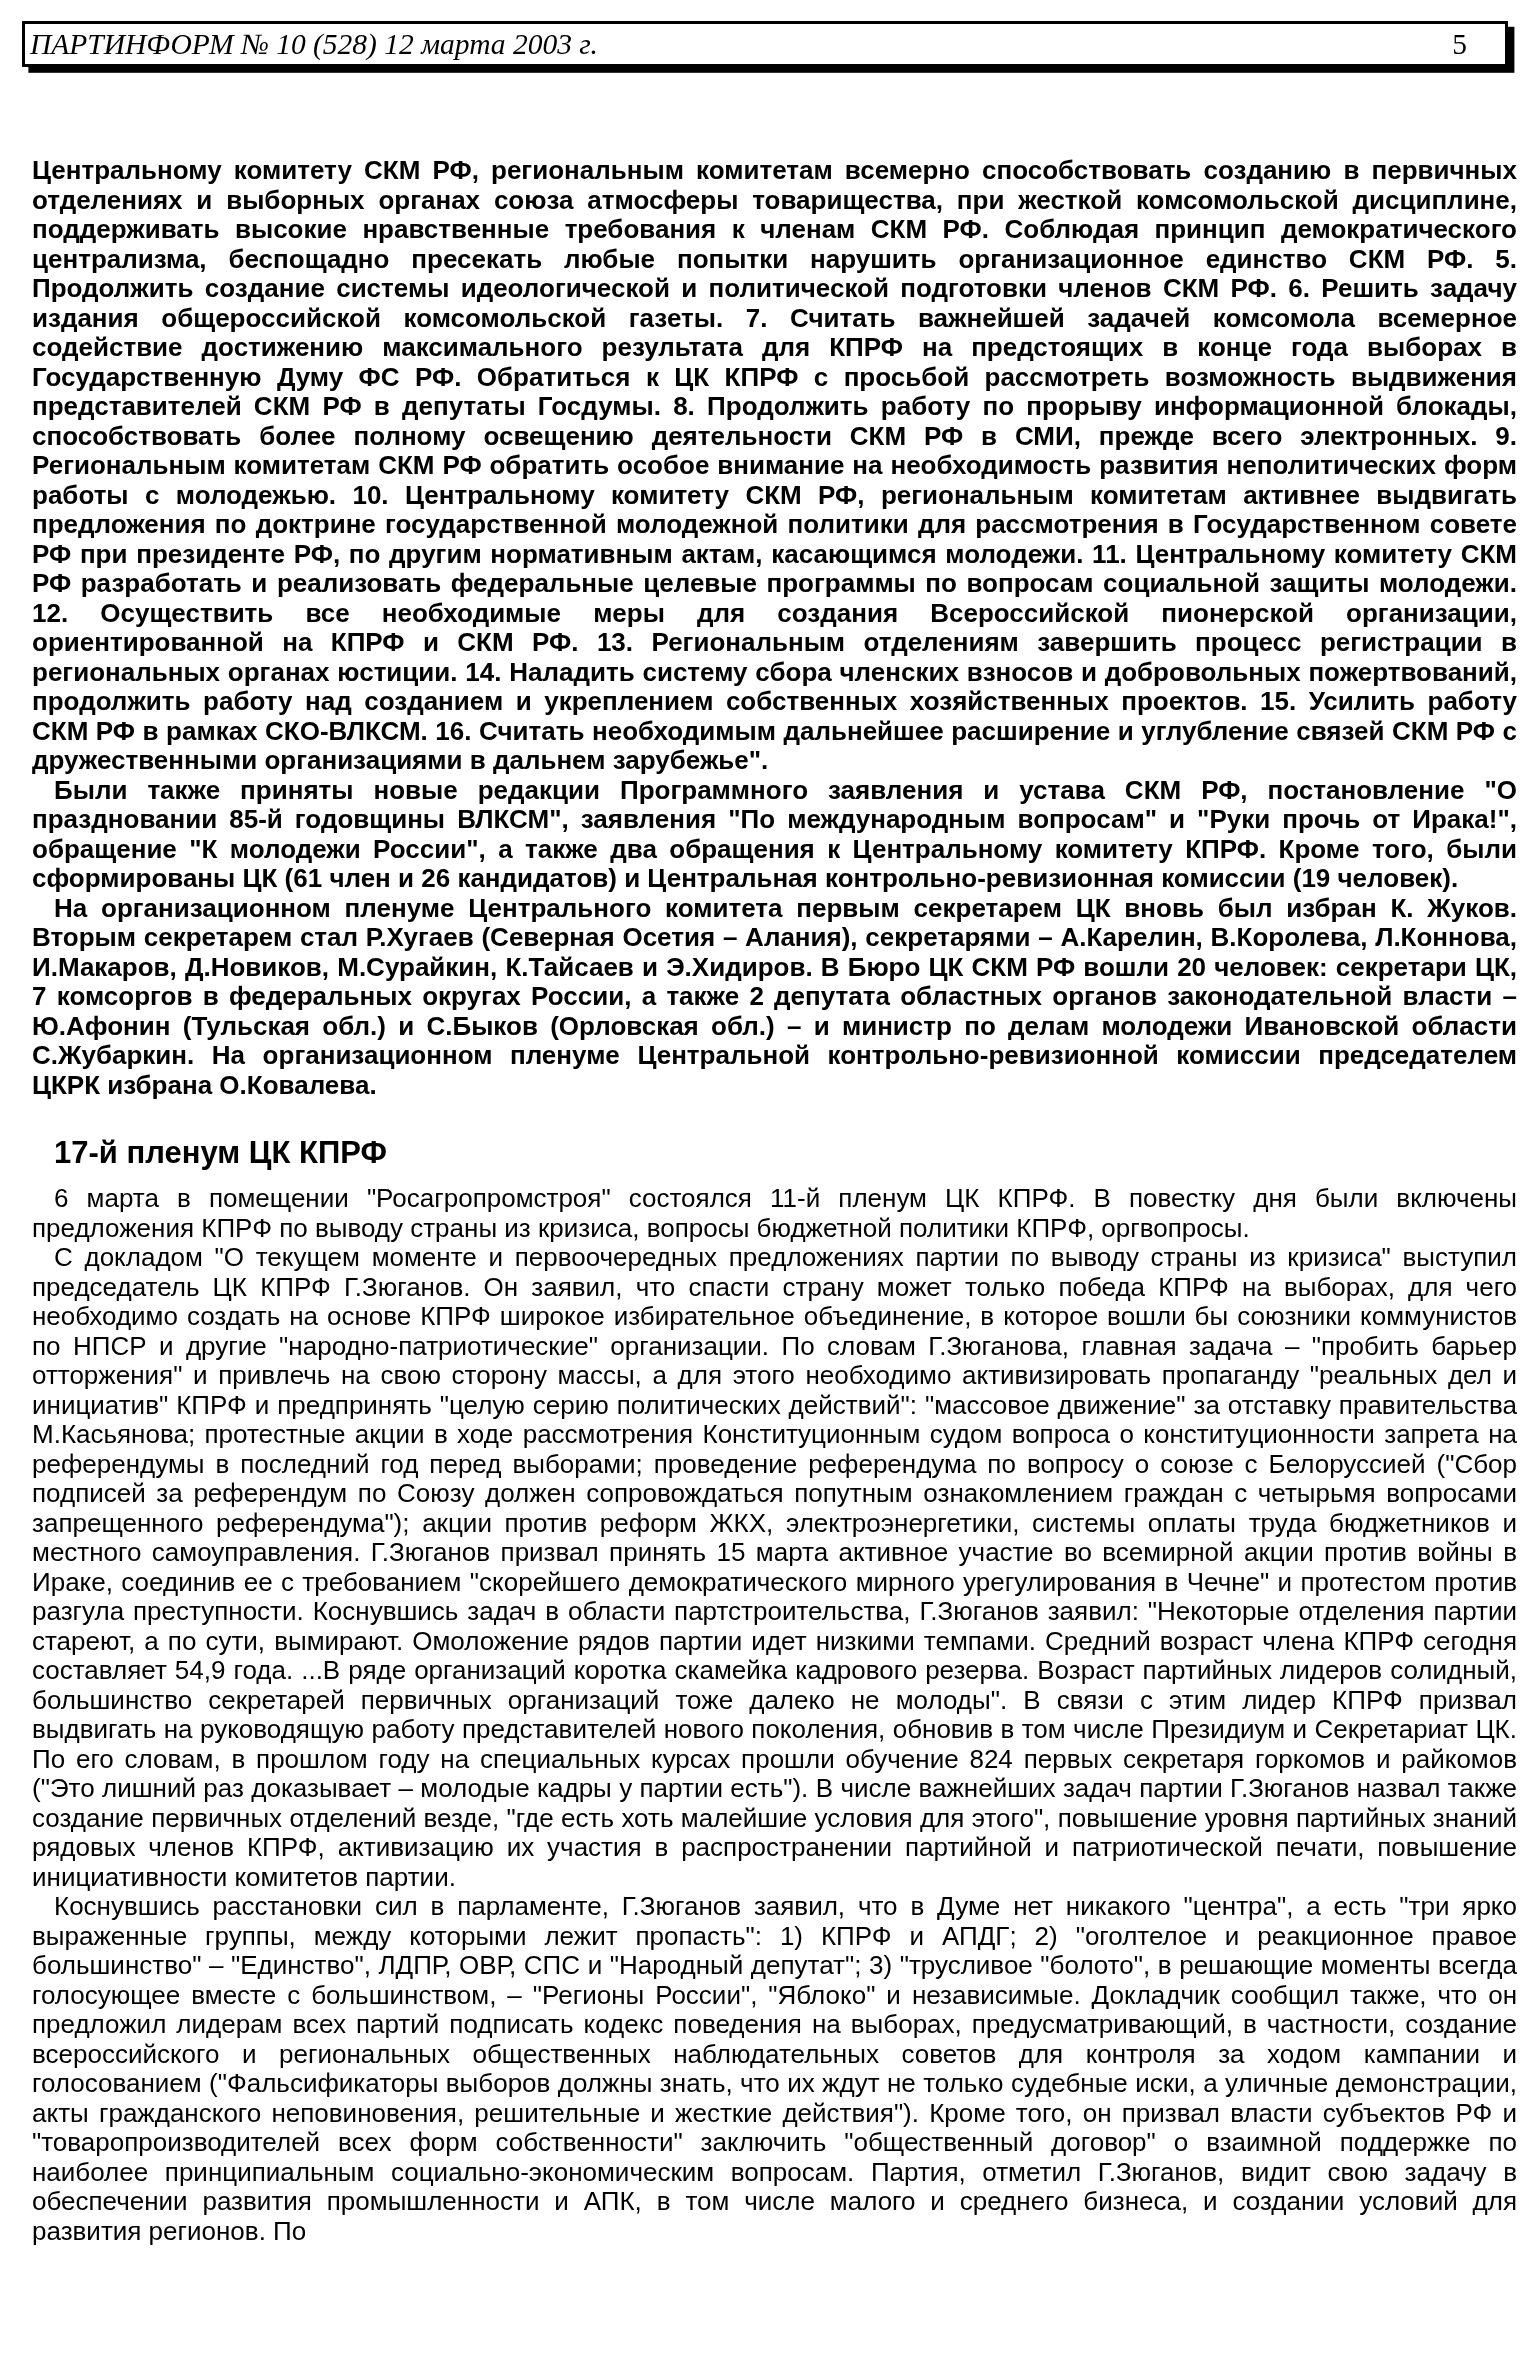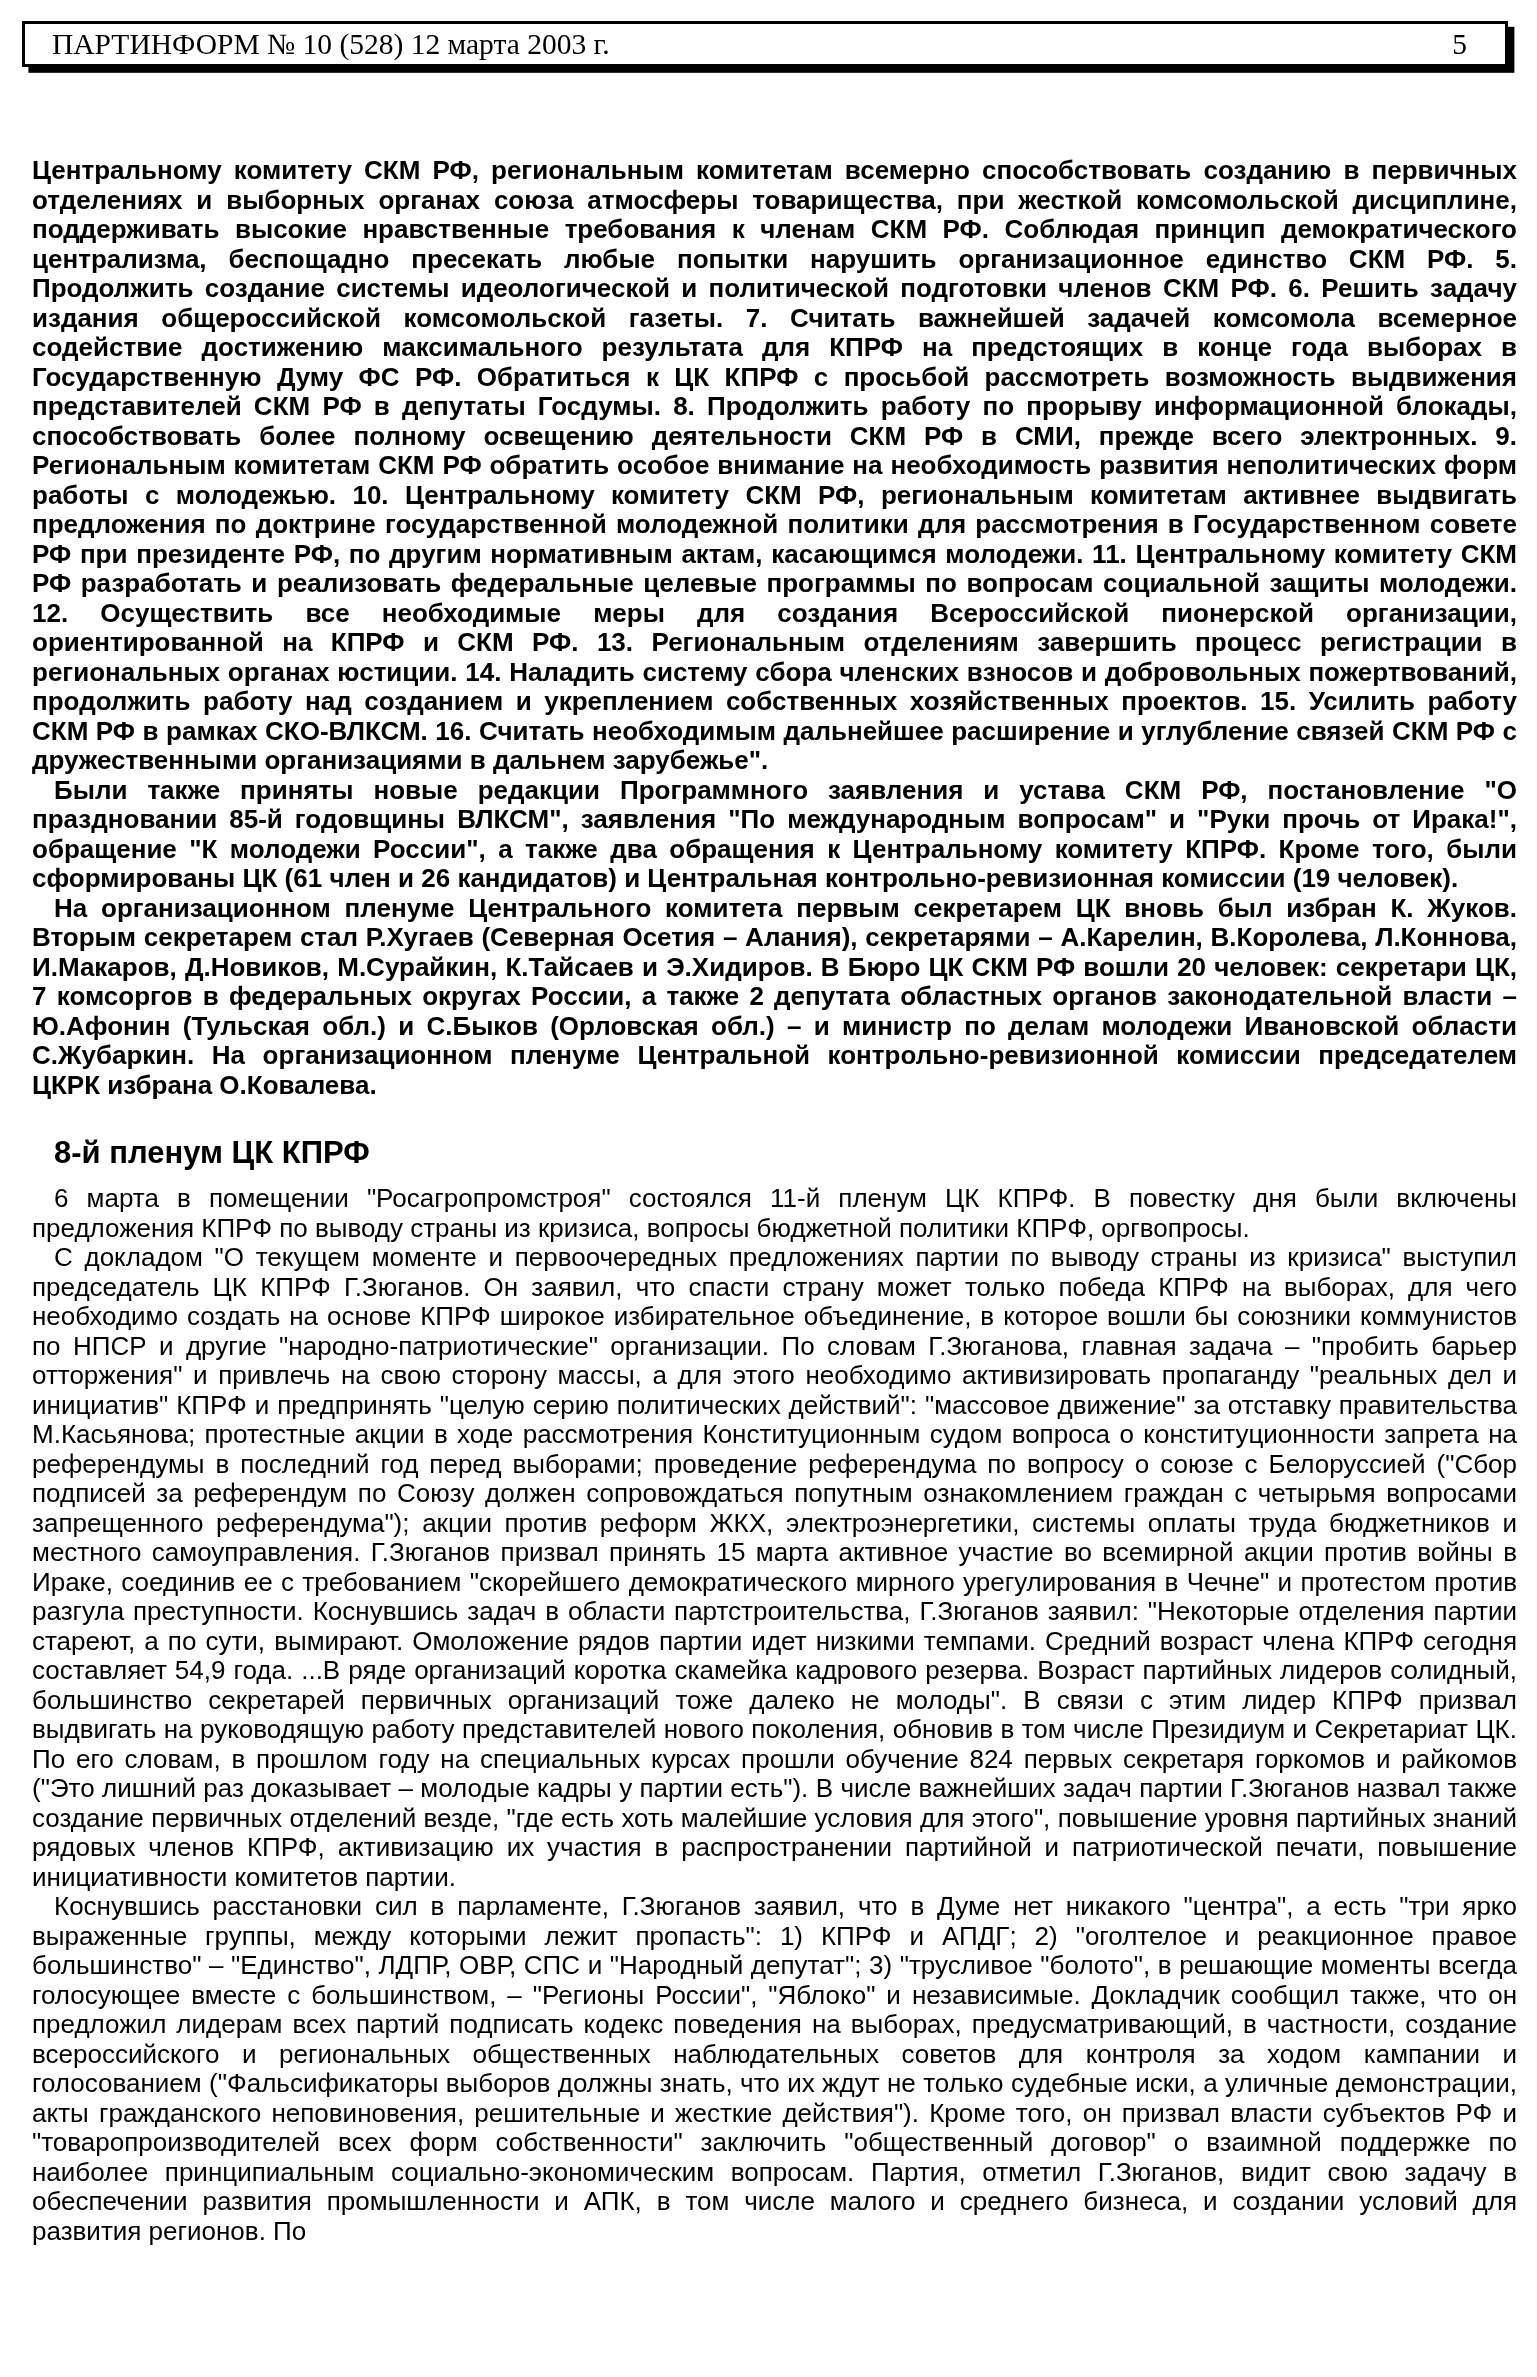--- a/index.html
+++ b/index.html
@@ -21,21 +21,22 @@
     border: 3.8px solid #000;
     box-shadow: 6.4px 5.8px 0 #000;
     background: #fff;
     display: flex;
     align-items: center;
     justify-content: space-between;
     font-family: "Liberation Serif", serif;
     font-size: 29.5px;
   }
   .header-title {
-    padding-left: 27px;
+    font-style: italic;
+    padding-left: 5px;
     white-space: nowrap;
   }
   .header-page-num {
     padding-right: 38px;
   }
   .content {
     position: absolute;
     left: 32px;
     top: 120px;
     width: 1485px;
@@ -66,21 +67,21 @@
   <div class="header-box">
     <span class="header-title">ПАРТИНФОРМ № 10 (528) 12 марта 2003 г.</span>
     <span class="header-page-num">5</span>
   </div>
 
   <div class="content">
     <p class="bold first">Центральному комитету СКМ РФ, региональным комитетам всемерно способствовать созданию в первичных отделениях и выборных органах союза атмосферы товарищества, при жесткой комсомольской дисциплине, поддерживать высокие нравственные требования к членам СКМ РФ. Соблюдая принцип демократического централизма, беспощадно пресекать любые попытки нарушить организационное единство СКМ РФ. 5. Продолжить создание системы идеологической и политической подготовки членов СКМ РФ. 6. Решить задачу издания общероссийской комсомольской газеты. 7. Считать важнейшей задачей комсомола всемерное содействие достижению максимального результата для КПРФ на предстоящих в конце года выборах в Государственную Думу ФС РФ. Обратиться к ЦК КПРФ с просьбой рассмотреть возможность выдвижения представителей СКМ РФ в депутаты Госдумы. 8. Продолжить работу по прорыву информационной блокады, способствовать более полному освещению деятельности СКМ РФ в СМИ, прежде всего электронных. 9. Региональным комитетам СКМ РФ обратить особое внимание на необходимость развития неполитических форм работы с молодежью. 10. Центральному комитету СКМ РФ, региональным комитетам активнее выдвигать предложения по доктрине государственной молодежной политики для рассмотрения в Государственном совете РФ при президенте РФ, по другим нормативным актам, касающимся молодежи. 11. Центральному комитету СКМ РФ разработать и реализовать федеральные целевые программы по вопросам социальной защиты молодежи. 12. Осуществить все необходимые меры для создания Всероссийской пионерской организации, ориентированной на КПРФ и СКМ РФ. 13. Региональным отделениям завершить процесс регистрации в региональных органах юстиции. 14. Наладить систему сбора членских взносов и добровольных пожертвований, продолжить работу над созданием и укреплением собственных хозяйственных проектов. 15. Усилить работу СКМ РФ в рамках СКО-ВЛКСМ. 16. Считать необходимым дальнейшее расширение и углубление связей СКМ РФ с дружественными организациями в дальнем зарубежье".</p>
     <p class="bold">Были также приняты новые редакции Программного заявления и устава СКМ РФ, постановление "О праздновании 85-й годовщины ВЛКСМ", заявления "По международным вопросам" и "Руки прочь от Ирака!", обращение "К молодежи России", а также два обращения к Центральному комитету КПРФ. Кроме того, были сформированы ЦК (61 член и 26 кандидатов) и Центральная контрольно-ревизионная комиссии (19 человек).</p>
     <p class="bold">На организационном пленуме Центрального комитета первым секретарем ЦК вновь был избран К. Жуков. Вторым секретарем стал Р.Хугаев (Северная Осетия – Алания), секретарями – А.Карелин, В.Королева, Л.Коннова, И.Макаров, Д.Новиков, М.Сурайкин, К.Тайсаев и Э.Хидиров. В Бюро ЦК СКМ РФ вошли 20 человек: секретари ЦК, 7 комсоргов в федеральных округах России, а также 2 депутата областных органов законодательной власти – Ю.Афонин (Тульская обл.) и С.Быков (Орловская обл.) – и министр по делам молодежи Ивановской области С.Жубаркин. На организационном пленуме Центральной контрольно-ревизионной комиссии председателем ЦКРК избрана О.Ковалева.</p>
 
-    <h2 class="section-heading">8-й пленум ЦК КПРФ</h2>
+    <h2 class="section-heading">17-й пленум ЦК КПРФ</h2>
 
     <p>6 марта в помещении "Росагропромстроя" состоялся 11-й пленум ЦК КПРФ. В повестку дня были включены предложения КПРФ по выводу страны из кризиса, вопросы бюджетной политики КПРФ, оргвопросы.</p>
     <p>С докладом "О текущем моменте и первоочередных предложениях партии по выводу страны из кризиса" выступил председатель ЦК КПРФ Г.Зюганов. Он заявил, что спасти страну может только победа КПРФ на выборах, для чего необходимо создать на основе КПРФ широкое избирательное объединение, в которое вошли бы союзники коммунистов по НПСР и другие "народно-патриотические" организации. По словам Г.Зюганова, главная задача – "пробить барьер отторжения" и привлечь на свою сторону массы, а для этого необходимо активизировать пропаганду "реальных дел и инициатив" КПРФ и предпринять "целую серию политических действий": "массовое движение" за отставку правительства М.Касьянова; протестные акции в ходе рассмотрения Конституционным судом вопроса о конституционности запрета на референдумы в последний год перед выборами; проведение референдума по вопросу о союзе с Белоруссией ("Сбор подписей за референдум по Союзу должен сопровождаться попутным ознакомлением граждан с четырьмя вопросами запрещенного референдума"); акции против реформ ЖКХ, электроэнергетики, системы оплаты труда бюджетников и местного самоуправления. Г.Зюганов призвал принять 15 марта активное участие во всемирной акции против войны в Ираке, соединив ее с требованием "скорейшего демократического мирного урегулирования в Чечне" и протестом против разгула преступности. Коснувшись задач в области партстроительства, Г.Зюганов заявил: "Некоторые отделения партии стареют, а по сути, вымирают. Омоложение рядов партии идет низкими темпами. Средний возраст члена КПРФ сегодня составляет 54,9 года. ...В ряде организаций коротка скамейка кадрового резерва. Возраст партийных лидеров солидный, большинство секретарей первичных организаций тоже далеко не молоды". В связи с этим лидер КПРФ призвал выдвигать на руководящую работу представителей нового поколения, обновив в том числе Президиум и Секретариат ЦК. По его словам, в прошлом году на специальных курсах прошли обучение 824 первых секретаря горкомов и райкомов ("Это лишний раз доказывает – молодые кадры у партии есть"). В числе важнейших задач партии Г.Зюганов назвал также создание первичных отделений везде, "где есть хоть малейшие условия для этого", повышение уровня партийных знаний рядовых членов КПРФ, активизацию их участия в распространении партийной и патриотической печати, повышение инициативности комитетов партии.</p>
     <p>Коснувшись расстановки сил в парламенте, Г.Зюганов заявил, что в Думе нет никакого "центра", а есть "три ярко выраженные группы, между которыми лежит пропасть": 1) КПРФ и АПДГ; 2) "оголтелое и реакционное правое большинство" – "Единство", ЛДПР, ОВР, СПС и "Народный депутат"; 3) "трусливое "болото", в решающие моменты всегда голосующее вместе с большинством, – "Регионы России", "Яблоко" и независимые. Докладчик сообщил также, что он предложил лидерам всех партий подписать кодекс поведения на выборах, предусматривающий, в частности, создание всероссийского и региональных общественных наблюдательных советов для контроля за ходом кампании и голосованием ("Фальсификаторы выборов должны знать, что их ждут не только судебные иски, а уличные демонстрации, акты гражданского неповиновения, решительные и жесткие действия"). Кроме того, он призвал власти субъектов РФ и "товаропроизводителей всех форм собственности" заключить "общественный договор" о взаимной поддержке по наиболее принципиальным социально-экономическим вопросам. Партия, отметил Г.Зюганов, видит свою задачу в обеспечении развития промышленности и АПК, в том числе малого и среднего бизнеса, и создании условий для развития регионов. По</p>
   </div>
 
 </div>
 
 
 </body></html>

